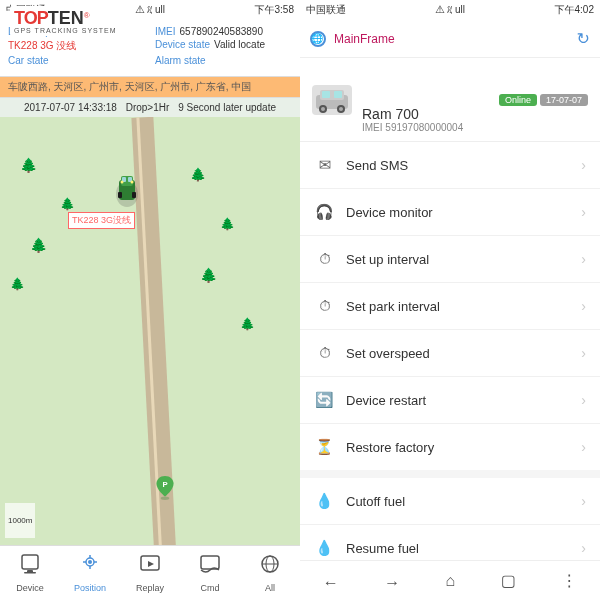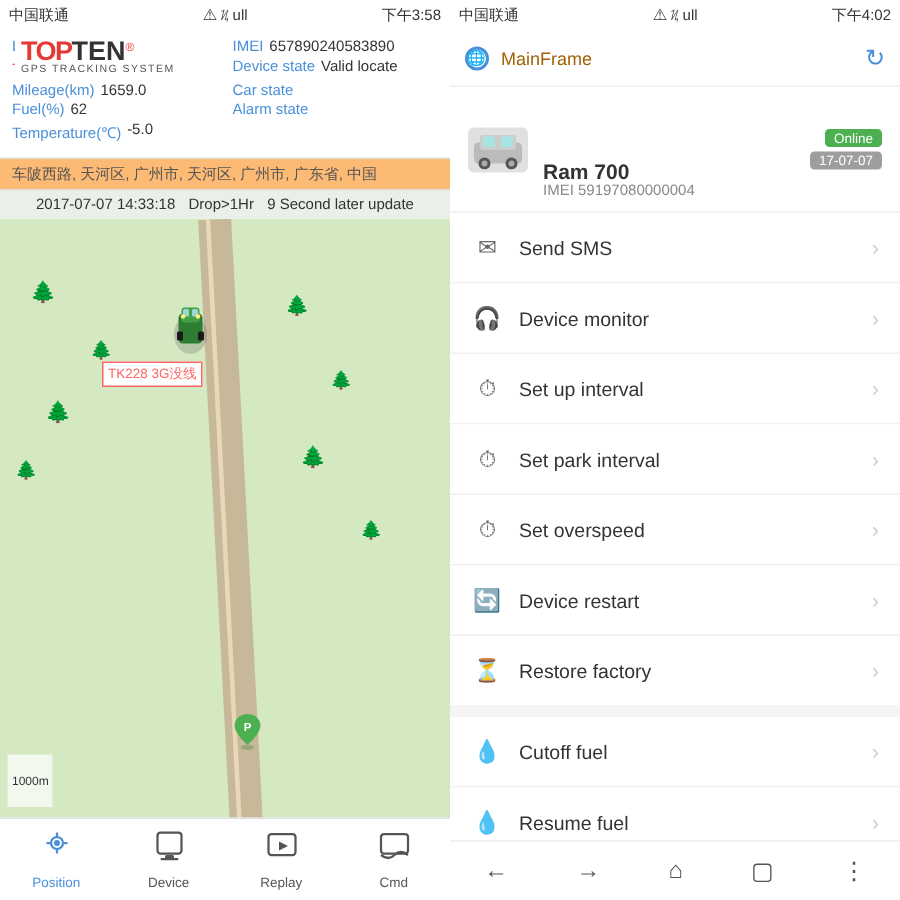--- a/index.html
+++ b/index.html
@@ -182,21 +182,21 @@
       background: white;
       height: 38px;
       display: flex;
       align-items: center;
       padding: 0 10px;
       border-bottom: 1px solid #eee;
       gap: 8px;
     }
 
     .mainframe-label {
-      color: #a16207;
+      color: #be185d;
       font-size: 12px;
     }
 
     .refresh-btn {
       margin-left: auto;
       color: #4a90d9;
       font-size: 16px;
       cursor: pointer;
     }
 
@@ -215,26 +215,26 @@
       height: 30px;
       background: #e0e0e0;
       display: flex;
       align-items: center;
       justify-content: center;
       font-size: 20px;
       border-radius: 4px;
     }
 
     .vehicle-info { flex: 1; }
-    .vehicle-name { font-size: 14px; font-weight: bold; color: #333; margin-top: 40px; }
+    .vehicle-name { font-size: 14px; font-weight: normal; color: #333; margin-top: 40px; }
     .vehicle-imei { font-size: 10px; color: #888; }
 
     .vehicle-status {
       display: flex;
-      flex-direction: column;
+      flex-direction: row;
       align-items: flex-end;
       gap: 3px;
     }
 
     .badge-online {
       background: #4caf50;
       color: white;
       font-size: 9px;
       padding: 1px 6px;
       border-radius: 3px;
@@ -305,21 +305,21 @@
     .nav-right-btn {
       font-size: 16px;
       color: #555;
       cursor: pointer;
       padding: 4px 8px;
     }
 
     
     .top-logo {
       position: absolute;
-      top: 22px;
+      top: 6px;
       left: 10px;
       z-index: 10;
       background: white;
       padding: 2px 6px 2px 4px;
       border-radius: 2px;
     }
 
     .logo-top { color: #e53935; font-size: 18px; font-weight: 900; letter-spacing: -1px; }
     .logo-ten { color: #333; font-size: 18px; font-weight: 900; }
     .logo-r { color: #e53935; font-size: 8px; vertical-align: super; }
@@ -363,36 +363,24 @@
         <span class="info-value">657890240583890</span>
       </div>
       <div class="info-row">
         <span class="info-value red">TK228 3G 没线</span>
       </div>
       <div class="info-row">
         <span class="info-label">Device state</span>
         <span class="info-value">Valid locate</span>
       </div>
       <div class="info-row">
-        <span class="info-label">Mileage(km)</span>
-        <span class="info-value">1659.0</span>
-      </div>
-      <div class="info-row">
         <span class="info-label">Car state</span>
-      </div>
-      <div class="info-row">
-        <span class="info-label">Fuel(%)</span>
-        <span class="info-value">62</span>
       </div>
       <div class="info-row">
         <span class="info-label">Alarm state</span>
-      </div>
-      <div class="info-row">
-        <span class="info-label">Temperature(℃)</span>
-        <span class="info-value">-5.0</span>
       </div>
     </div>
   </div>
 
   <div class="address-bar">
     <span>车陂西路, 天河区, 广州市, 天河区, 广州市, 广东省, 中国</span>
   </div>
 
   <div class="map-header">
     <span>2017-07-07 14:33:18</span>
@@ -437,60 +425,70 @@
     <div class="map-scale">1000m</div>
 
     <div class="map-footer">
       <span class="bing-logo">bing</span>
       <span>© AND © 2017 Microsoft Corporation </span>
       <span class="terms">Terms of Use</span>
     </div>
   </div>
 
   <div class="bottom-nav">
+    <div class="nav-item">
+      <span class="nav-icon">
+        <svg width="22" height="22" viewBox="0 0 22 22">
+            <rect x="3" y="2" width="16" height="14" rx="2" fill="none" stroke="#555" stroke-width="1.5"></rect>
+            <rect x="8" y="17" width="6" height="3" rx="1" fill="#555"></rect>
+            <rect x="5" y="19" width="12" height="1.5" rx="0.75" fill="#555"></rect>
+          </svg>
+      </span>
+      <span>Device</span>
+    </div>
     <div class="nav-item active">
       <span class="nav-icon">
         <svg width="22" height="22" viewBox="0 0 22 22">
             <circle cx="11" cy="9" r="4" fill="none" stroke="#4a90d9" stroke-width="1.5"></circle>
             <circle cx="11" cy="9" r="2" fill="#4a90d9"></circle>
             <line x1="11" y1="2" x2="11" y2="5" stroke="#4a90d9" stroke-width="1.5"></line>
             <line x1="11" y1="13" x2="11" y2="16" stroke="#4a90d9" stroke-width="1.5"></line>
             <line x1="4" y1="9" x2="7" y2="9" stroke="#4a90d9" stroke-width="1.5"></line>
             <line x1="15" y1="9" x2="18" y2="9" stroke="#4a90d9" stroke-width="1.5"></line>
           </svg>
       </span>
       <span style="color:#4a90d9">Position</span>
     </div>
     <div class="nav-item">
       <span class="nav-icon">
         <svg width="22" height="22" viewBox="0 0 22 22">
-            <rect x="3" y="2" width="16" height="14" rx="2" fill="none" stroke="#555" stroke-width="1.5"></rect>
-            <rect x="8" y="17" width="6" height="3" rx="1" fill="#555"></rect>
-            <rect x="5" y="19" width="12" height="1.5" rx="0.75" fill="#555"></rect>
-          </svg>
-      </span>
-      <span>Device</span>
-    </div>
-    <div class="nav-item">
-      <span class="nav-icon">
-        <svg width="22" height="22" viewBox="0 0 22 22">
             <rect x="2" y="3" width="18" height="14" rx="2" fill="none" stroke="#555" stroke-width="1.5"></rect>
             <polygon points="9,8 15,11 9,14" fill="#555"></polygon>
           </svg>
       </span>
       <span>Replay</span>
     </div>
     <div class="nav-item">
       <span class="nav-icon">
         <svg width="22" height="22" viewBox="0 0 22 22">
             <rect x="2" y="3" width="18" height="13" rx="2" fill="none" stroke="#555" stroke-width="1.5"></rect>
             <path d="M2 17 Q7 21 11 17 Q15 13 20 17" fill="none" stroke="#555" stroke-width="1.5"></path>
           </svg>
       </span>
       <span>Cmd</span>
+    </div>
+    <div class="nav-item">
+      <span class="nav-icon">
+        <svg width="22" height="22" viewBox="0 0 22 22">
+            <circle cx="11" cy="11" r="8" fill="none" stroke="#555" stroke-width="1.5"></circle>
+            <ellipse cx="11" cy="11" rx="4" ry="8" fill="none" stroke="#555" stroke-width="1"></ellipse>
+            <line x1="3" y1="11" x2="19" y2="11" stroke="#555" stroke-width="1"></line>
+          </svg>
+      </span>
+      <span>All</span>
     </div>
   </div>
 </div>
 
 <div class="right-panel">
 
   <div class="status-bar-right">
     <span>中国联通</span>
     <span>⚠ ᜰ ull</span>
     <span>下午4:02</span>

